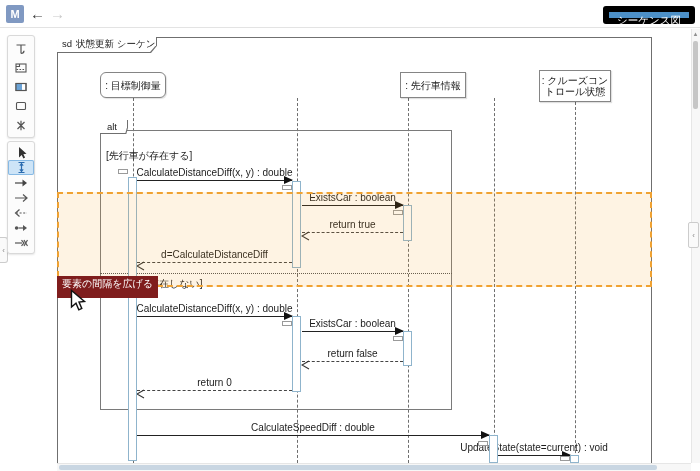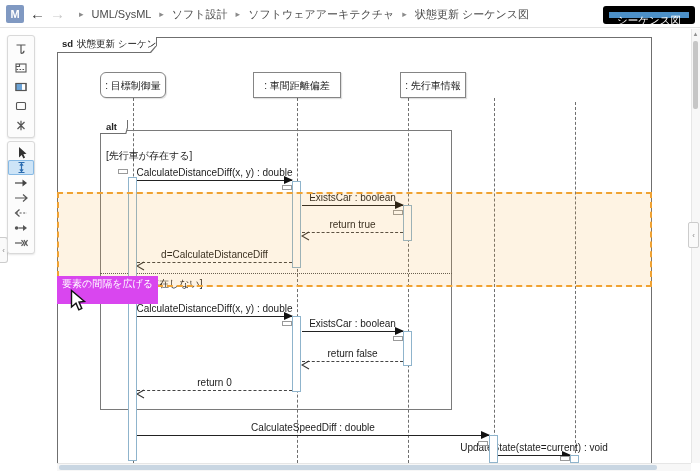--- a/index.html
+++ b/index.html
@@ -32,21 +32,21 @@
 
   
   .sdframe { position:absolute; left:57px; top:37px; width:595px; height:426px;
              border:1.3px solid #6f6f6f; border-bottom:none; z-index:4; }
   .pent { position:absolute; z-index:8; }
   .pent-outer { position:absolute; inset:0; background:#6f6f6f;
                 clip-path:polygon(0 0,100% 0,100% 55%,94% 100%,0 100%); }
   .pent-inner { position:absolute; left:0; top:0; right:1px; bottom:1px; background:#fff;
                 clip-path:polygon(0 0,100% 0,100% 55%,94% 100%,0 100%);
                 font-size:9.5px; color:#222; padding:1px 6px 0 5px; white-space:nowrap; }
-  .kw { font-weight:bold; margin-right:4px; }
+  .kw { font-weight:normal; margin-right:4px; }
   .sd-label { left:57px; top:37px; width:100px; height:16px; }
   .alt-label { left:100px; top:120px; width:28px; height:14px;text-align:right; }
   .alt-label .pent-inner { padding-left:4px; }
 
   .ll-box { position:absolute; top:72px; height:26px; background:#fff; border:1.4px solid #858585;
             box-shadow:1px 1px 1px rgba(0,0,0,0.12); z-index:6; display:flex; align-items:center;
             justify-content:center; font-size:10px; color:#222; text-align:center; line-height:11px; }
   .lifeline { position:absolute; width:0; border-left:1px dashed #6e6e6e; z-index:5; }
 
   .altframe { position:absolute; left:100px; top:130px; width:352px; height:280px;
@@ -62,22 +62,22 @@
   .msg .ln { position:absolute; left:0; right:0; top:0; border-top:1.2px solid #222; }
   .msg.reply .ln { border-top:1.2px dashed #444; }
   .msg-label { position:absolute; left:50%; transform:translateX(-50%); bottom:3px;
                white-space:nowrap; font-size:10px; color:#1c1c1c;text-align:center; }
   .ah-r { position:absolute; right:-1px; top:-4px; width:0; height:0;
           border:4px solid transparent; border-left:9px solid #111; border-right:none; }
   .ah-l { position:absolute; left:-1px; top:-5px; }
 
   .band { position:absolute; left:57px; top:192px; width:595px; height:95px;
           border:2px dashed #f0a232; background:rgba(246,166,35,0.13); z-index:30; pointer-events:none; }
-  .tooltip { position:absolute; left:57px; top:276px; height:28px; line-height:16px; padding:0 5px;
-             background:#d946ef; color:#fff; font-size:10px; white-space:nowrap; z-index:40; }
+  .tooltip { position:absolute; left:57px; top:276px; height:22px; line-height:16px; padding:0 5px;
+             background:#7f1d1d; color:#fff; font-size:10px; white-space:nowrap; z-index:40; }
   .cursor { position:absolute; left:70px; top:289px; z-index:50; }
 
   
   .vtrack { position:absolute; left:691px; top:29px; width:9px; height:434px; background:#f7f7f7;
             border-left:1px solid #e6e6e6; z-index:60; }
   .vscroll-up { position:absolute; left:691px; top:29px; width:9px; height:10px; font-size:7px;
                 color:#8f8f8f; text-align:center; line-height:10px; z-index:61; }
   .vthumb { position:absolute; left:693px; top:41px; width:5px; height:68px; background:#c6c6c6;
             border-radius:2px; z-index:61; }
   .htrack { position:absolute; left:57px; top:463px; width:634px; height:8px; background:#f7f7f7;
@@ -91,30 +91,20 @@
 </style>
 </head>
 <body>
 
 <div class="screen">
 
   <div class="topbar">
     <div class="logo">M</div>
     <div class="navarrow nav-back">←</div>
     <div class="navarrow nav-fwd">→</div>
-    <div class="breadcrumb">
-      <span class="bc-sep">▸</span>
-      <span>UML/SysML</span>
-      <span class="bc-sep">▸</span>
-      <span>ソフト設計</span>
-      <span class="bc-sep">▸</span>
-      <span>ソフトウェアアーキテクチャ</span>
-      <span class="bc-sep">▸</span>
-      <span>状態更新 シーケンス図</span>
-    </div>
     <div class="action-btn">シーケンス図</div>
   </div>
 
   <div class="palette pal1">
     <div class="cell">
       <svg width="14" height="14" viewBox="0 0 14 14" stroke="#555" fill="none" stroke-width="1.2">
         <path d="M2.5 3 H11.5 M7 3 V11.5 M7 11.5 Q10 11.5 10 8.8"></path>
         </svg>
     </div>
     <div class="cell">
@@ -188,22 +178,22 @@
     </div>
   </div>
 
   <div class="sdframe"></div>
   <div class="pent sd-label">
     <div class="pent-outer"></div>
     <div class="pent-inner"><span class="kw">sd</span><span>状態更新 シーケンス図</span></div>
   </div>
 
   <div class="ll-box" style="left:100px; width:66px;border-radius:6px;">: 目標制御量</div>
-  <div class="ll-box" style="left:253px; width:88px;">: 車間距離偏差</div>
   <div class="ll-box" style="left:375px; width:66px;margin-left:25px;">: 先行車情報</div>
+  <div class="ll-box" style="left:539px; top:70px; width:72px; height:32px;">: クルーズコントロール状態</div>
 
   <div class="lifeline" style="left:133px; top:98px; height:365px;"></div>
   <div class="lifeline" style="left:297px; top:98px; height:365px;"></div>
   <div class="lifeline" style="left:408px; top:98px; height:365px;"></div>
   <div class="lifeline" style="left:494px; top:98px; height:365px;"></div>
   <div class="lifeline" style="left:575px; top:102px; height:361px;"></div>
 
   <div class="altframe"></div>
   <div class="pent alt-label">
     <div class="pent-outer"></div>

